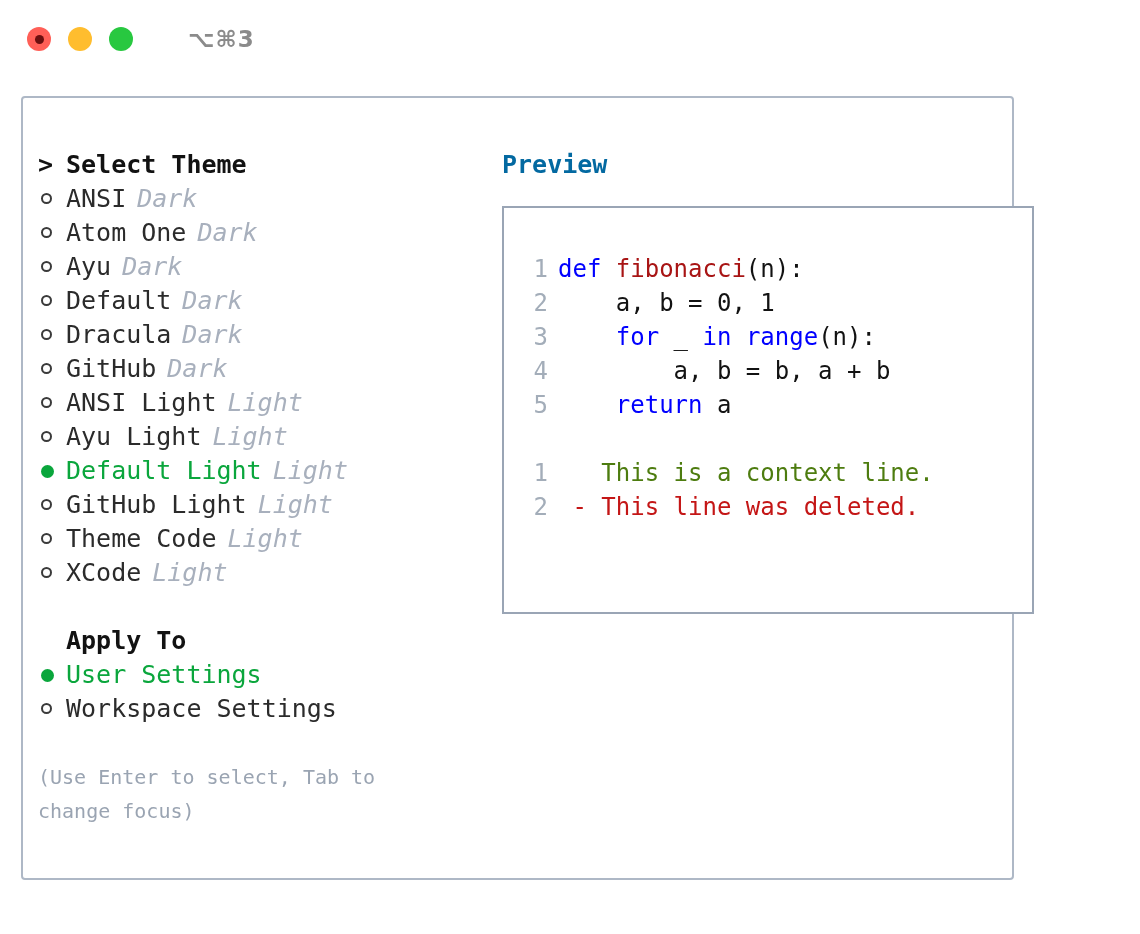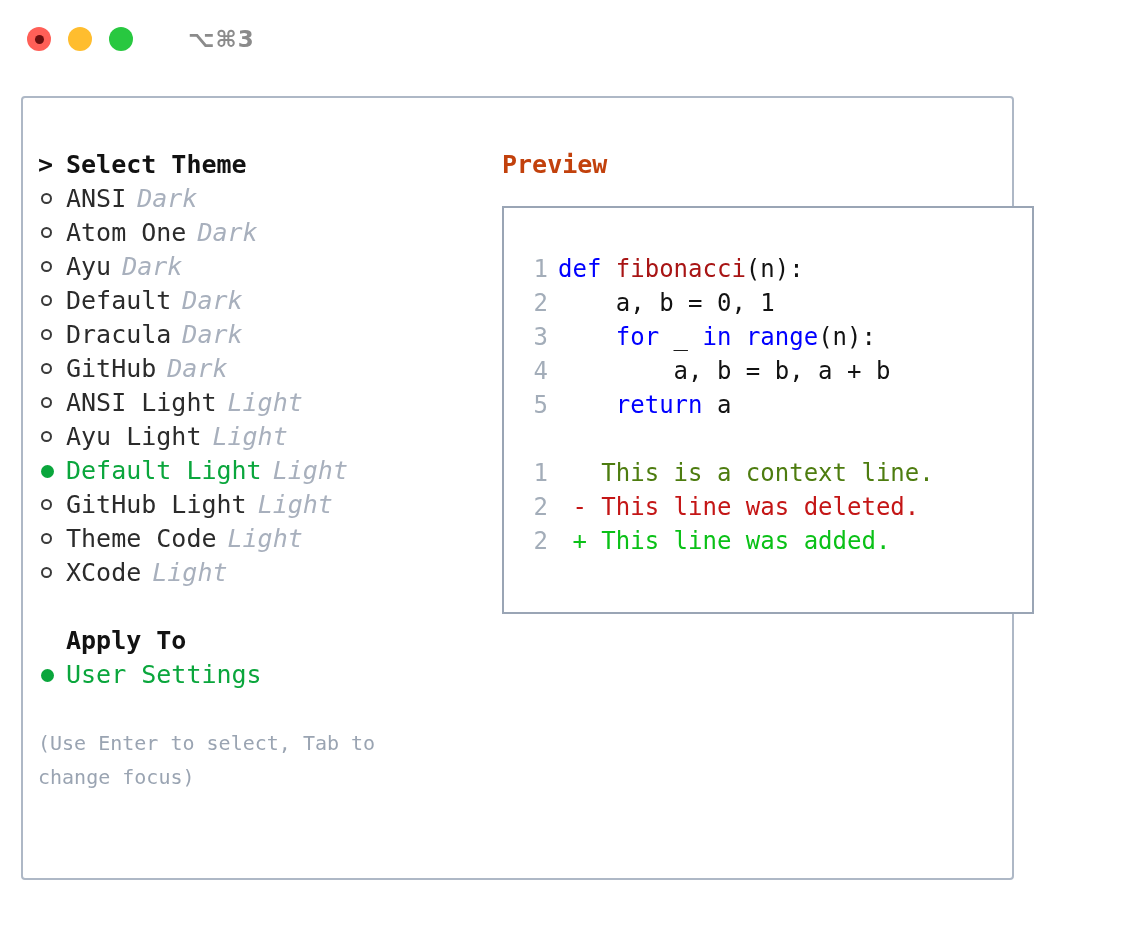--- a/index.html
+++ b/index.html
@@ -173,21 +173,21 @@
   
   .right-col {
     position: absolute;
     left: 479px;
     top: 50px;
     width: 500px;
   }
   .preview-title {
     font-size: 25px;
     font-weight: bold;
-    color: #c2410c;
+    color: #0369a1;
     height: 34px;
     line-height: 34px;
     font-family: "DejaVu Sans Mono", monospace;
   }
   .preview-box {
     margin-top: 24px;
     width: 532px;
     height: 408px;
     border: 2px solid #9aa5b5;
     box-sizing: border-box;
@@ -330,39 +330,44 @@
 
         <div class="section-head">Apply To</div>
 
         <div id="apply-list">
             <div class="row selected">
               <span class="bullet">
                 <span class="dot-filled"></span>
               </span>
               <span class="label">User Settings</span>
             </div>
+            <div class="row">
+              <span class="bullet">
+                <span class="dot-empty"></span>
+              </span>
+              <span class="label">Workspace Settings</span>
+            </div>
           </div>
 
         <div class="hint">(Use Enter to select, Tab to change focus)</div>
       </div>
 
       <div class="right-col">
         <div class="preview-title">Preview</div>
         <div class="preview-box">
           <div id="code-block">
               <div class="code-line"><span class="ln">1</span><span class="kw">def</span><span class="plain"> </span><span class="fn">fibonacci</span><span class="plain">(n):</span></div>
               <div class="code-line"><span class="ln">2</span><span class="plain">    a, b = 0, 1</span></div>
               <div class="code-line"><span class="ln">3</span><span class="plain">    </span><span class="kw">for</span><span class="plain"> _ </span><span class="kw">in</span><span class="plain"> </span><span class="kw">range</span><span class="plain">(n):</span></div>
               <div class="code-line"><span class="ln">4</span><span class="plain">        a, b = b, a + b</span></div>
               <div class="code-line"><span class="ln">5</span><span class="plain">    </span><span class="kw">return</span><span class="plain"> a</span></div>
             </div>
           <div class="gap"></div>
           <div id="diff-block">
               <div class="code-line"><span class="ln">1</span><span class="ctx">  </span><span class="ctx"> This is a context line.</span></div>
               <div class="code-line"><span class="ln">2</span><span class="del"> -</span><span class="del"> This line was deleted.</span></div>
-              <div class="code-line"><span class="ln">2</span><span class="add"> +</span><span class="add"> This line was added.</span></div>
             </div>
         </div>
       </div>
 
     </div>
   </div>
 </div>
 
 </body></html>

